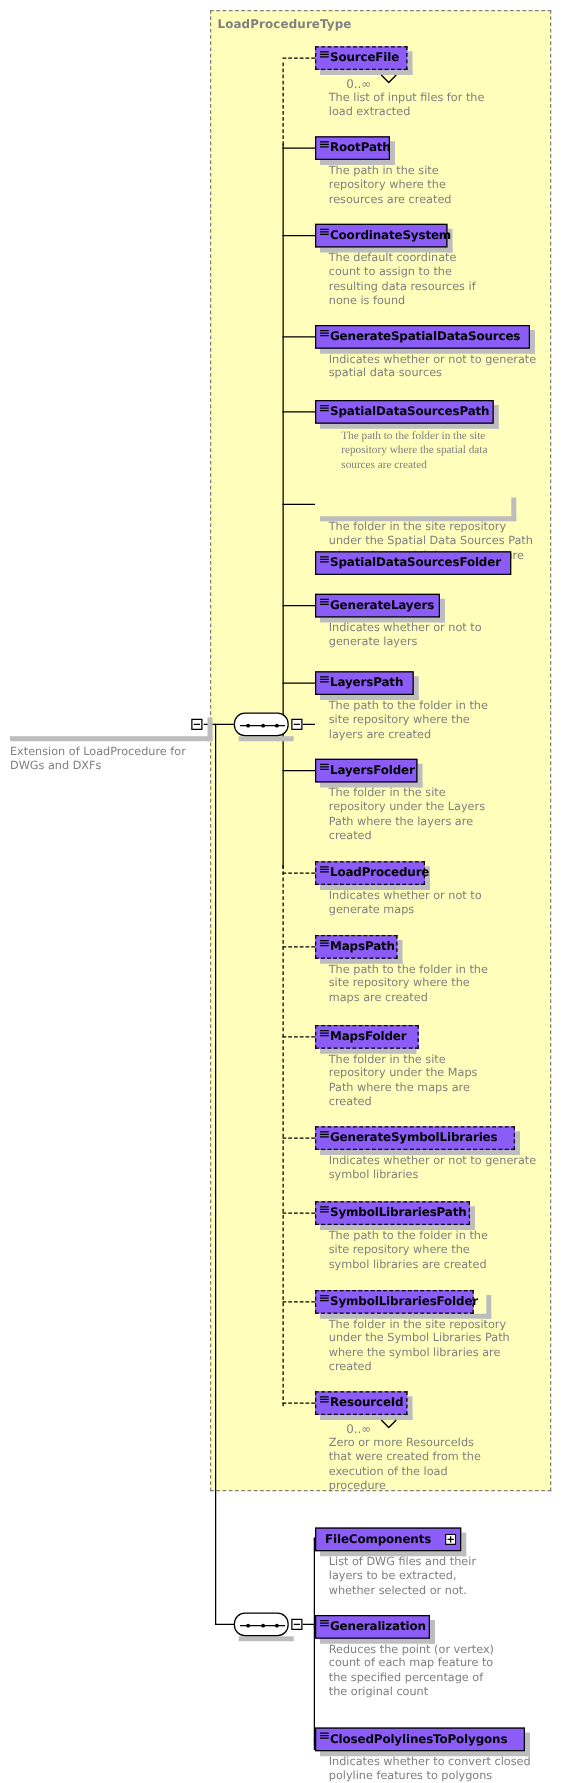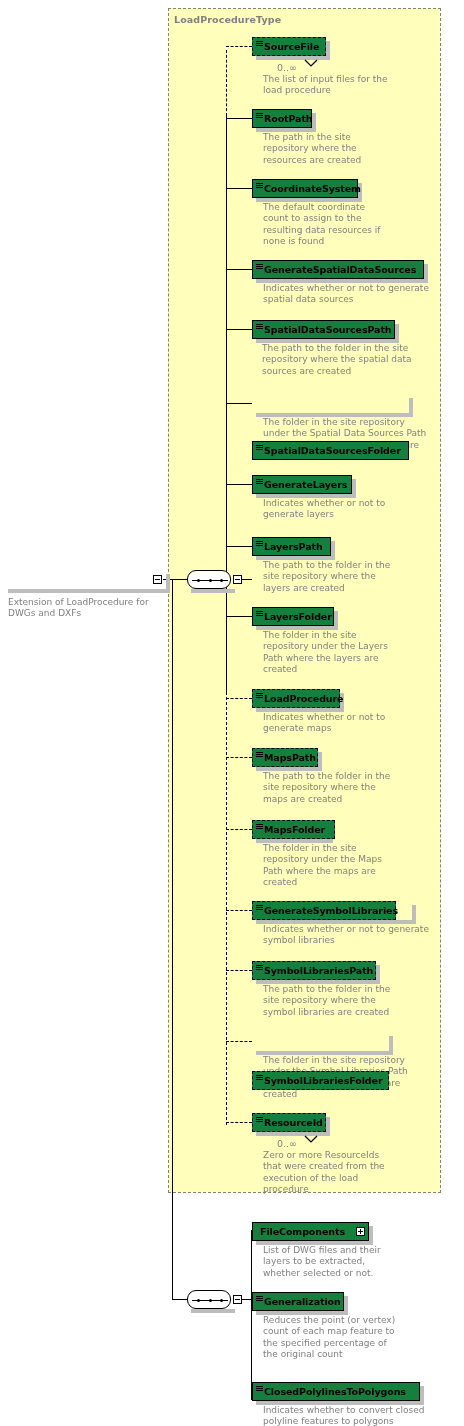--- a/index.html
+++ b/index.html
@@ -22,21 +22,21 @@
     font-size:9.5px;
     font-weight:bold;
     letter-spacing:.1px;
     white-space:nowrap;
   }
 
   
   .node{
     position:absolute;
     box-sizing:border-box;
-    background:#15803d;
+    background:#8b5cf6;
     border:1.6px solid #000000;
     height:19px;
     display:flex;
     align-items:center;
     padding-left:11px;
     padding-right:4px;
     white-space:nowrap;
     z-index:6;
   }
   .node.opt{border-style:dashed;border-width:1.4px;}
@@ -207,21 +207,21 @@
           <i></i>
           <i></i>
         </span>
         <span class="lbl">SourceFile</span>
       </div>
       <div class="chev" style="left: 304px; top: 53px;"><svg width="14" height="9" viewBox="0 0 14 9">
           <path d="M1 1 L7 7 L13 1" fill="none" stroke="#000" stroke-width="1.2"></path>
         </svg></div>
       <div class="card" style="left: 277px; top: 62px;">0..∞</div>
       <div class="desc" style="left: 263px; top: 74px; width: 180px;">The list of input files for the
-load procedure</div>
+load extracted</div>
       <div class="ln h" style="left: 226px; top: 118px; width: 26px;"></div>
       <div class="shadow" style="left: 256px; top: 128px; width: 60px; height: 4px;"></div>
       <div class="shadow" style="left: 312px; top: 113px; width: 4px; height: 19px;"></div>
       <div class="node" style="left: 252px; top: 109px; width: 60px;">
         <span class="eicon">
           <i></i>
           <i></i>
           <i></i>
         </span>
         <span class="lbl">RootPath</span>
@@ -261,21 +261,21 @@
       <div class="shadow" style="left: 256px; top: 339px; width: 143px; height: 4px;"></div>
       <div class="shadow" style="left: 395px; top: 324px; width: 4px; height: 19px;"></div>
       <div class="node" style="left: 252px; top: 320px; width: 143px;">
         <span class="eicon">
           <i></i>
           <i></i>
           <i></i>
         </span>
         <span class="lbl">SpatialDataSourcesPath</span>
       </div>
-      <div class="desc" style="left: 262px; top: 343px; width: 180px;">The path to the folder in the site
+      <div class="desc" style="left: 273px; top: 343px; width: 180px; font-family: Liberation Serif, serif;">The path to the folder in the site
 repository where the spatial data
 sources are created</div>
       <div class="ln h" style="left: 226px; top: 403px; width: 26px;"></div>
       <div class="shadow" style="left: 256px; top: 413px; width: 157px; height: 4px;"></div>
       <div class="shadow" style="left: 409px; top: 398px; width: 4px; height: 19px;"></div>
       <div class="node" style="left: 252px; top: 394px; width: 157px; margin-top: 47px;">
         <span class="eicon">
           <i></i>
           <i></i>
           <i></i>
@@ -366,21 +366,21 @@
         </span>
         <span class="lbl">MapsFolder</span>
       </div>
       <div class="desc" style="left: 263px; top: 843px; width: 180px;">The folder in the site
 repository under the Maps
 Path where the maps are
 created</div>
       <div class="lnd h" style="left: 226px; top: 910px; width: 26px;"></div>
       <div class="shadow" style="left: 256px; top: 920px; width: 160px; height: 4px;"></div>
       <div class="shadow" style="left: 412px; top: 905px; width: 4px; height: 19px;"></div>
-      <div class="node opt" style="left: 252px; top: 901px; width: 144px;">
+      <div class="node opt" style="left: 252px; top: 901px; width: 160px;">
         <span class="eicon">
           <i></i>
           <i></i>
           <i></i>
         </span>
         <span class="lbl">GenerateSymbolLibraries</span>
       </div>
       <div class="desc" style="left: 263px; top: 924px; width: 180px;">Indicates whether or not to generate
 symbol libraries</div>
       <div class="lnd h" style="left: 226px; top: 970px; width: 26px;"></div>
@@ -393,21 +393,21 @@
           <i></i>
         </span>
         <span class="lbl">SymbolLibrariesPath</span>
       </div>
       <div class="desc" style="left: 263px; top: 984px; width: 180px;">The path to the folder in the
 site repository where the
 symbol libraries are created</div>
       <div class="lnd h" style="left: 226px; top: 1041px; width: 26px;"></div>
       <div class="shadow" style="left: 256px; top: 1051px; width: 137px; height: 4px;"></div>
       <div class="shadow" style="left: 389px; top: 1036px; width: 4px; height: 19px;"></div>
-      <div class="node opt" style="left: 252px; top: 1032px; width: 137px; margin-top: 39px;">
+      <div class="node opt" style="left: 252px; top: 1032px; width: 127px;">
         <span class="eicon">
           <i></i>
           <i></i>
           <i></i>
         </span>
         <span class="lbl">SymbolLibrariesFolder</span>
       </div>
       <div class="desc" style="left: 263px; top: 1055px; width: 180px;">The folder in the site repository
 under the Symbol Libraries Path
 where the symbol libraries are

